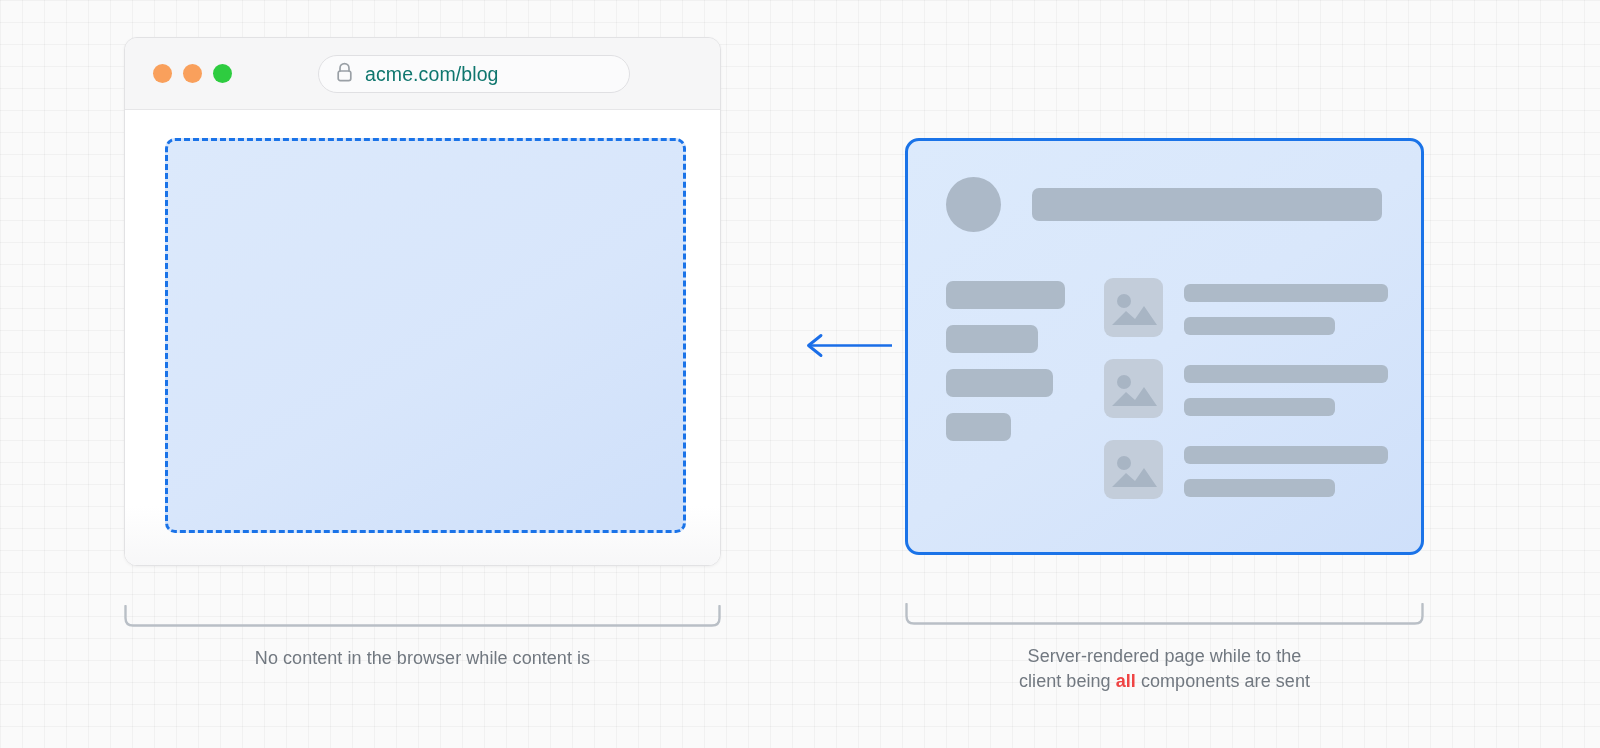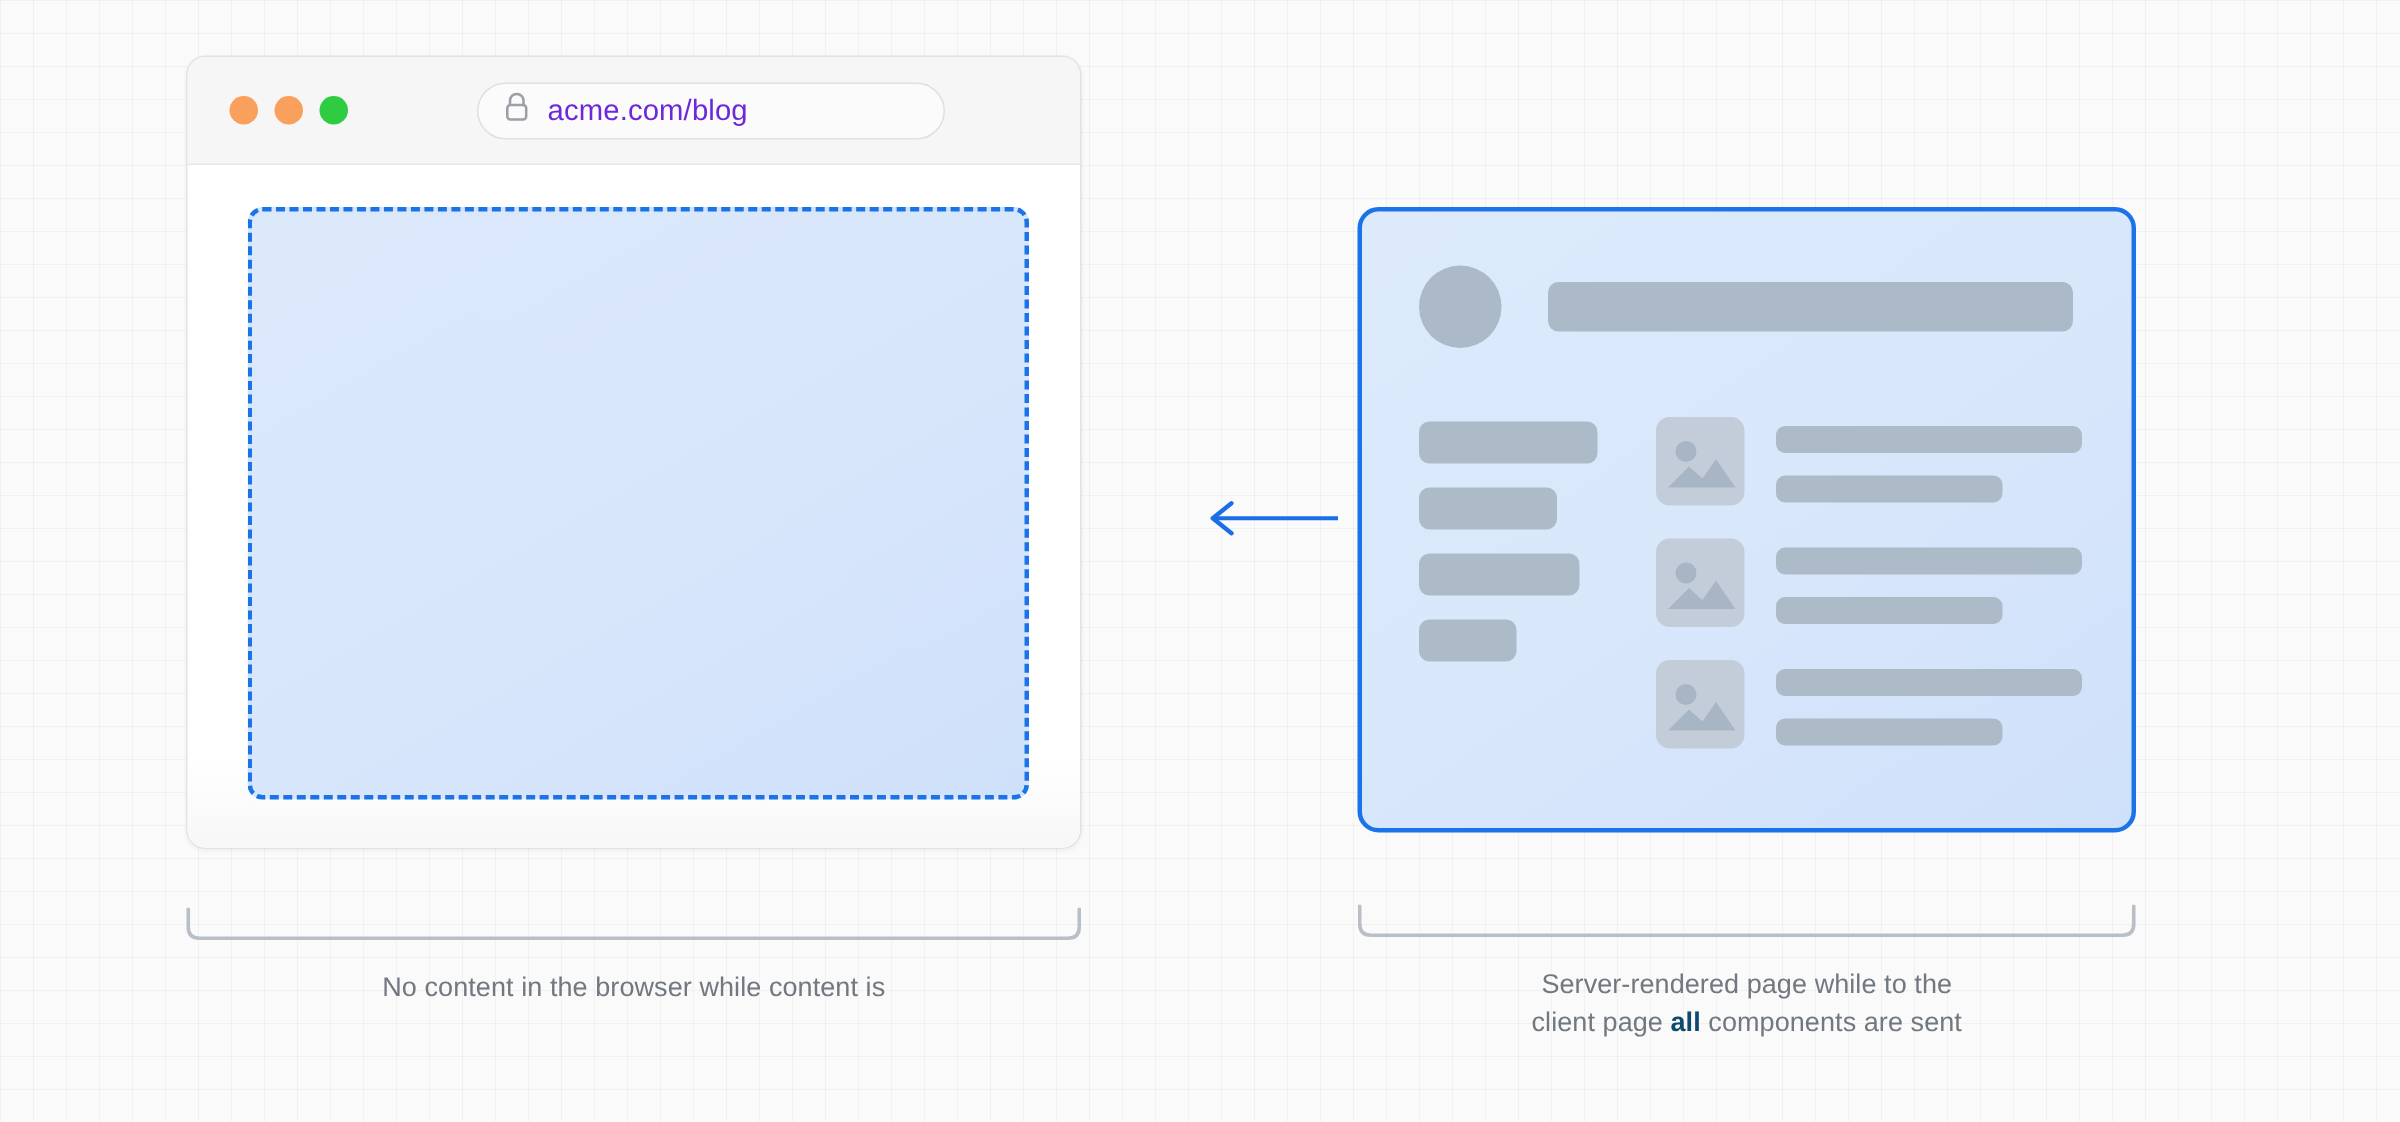--- a/index.html
+++ b/index.html
@@ -70,21 +70,21 @@
     border: 1px solid #e0e0e3;
     border-radius: 19px;
     display: flex;
     align-items: center;
     padding: 0 16px;
     gap: 11px;
   }
   .lock-icon { flex: 0 0 auto; display: block; }
   .url-text {
     font-size: 19.5px;
-    color: #6d28d9;
+    color: #0f766e;
     letter-spacing: 0.1px;
     white-space: nowrap;
   }
 
   .browser-viewport {
     position: relative;
     height: 456px;
     background: #ffffff;
   }
   .browser-viewport::after {
@@ -221,21 +221,21 @@
   .caption {
     position: absolute;
     text-align: center;
     font-size: 18px;
     line-height: 25px;
     color: #717880;
     letter-spacing: 0.05px;
   }
   .caption.left-caption  { left: 124px; top: 646px; width: 597px; }
   .caption.right-caption { left: 905px; top: 644px; width: 519px; }
-  .caption b { font-weight: 700; color: #0c4a6e; }
+  .caption b { font-weight: 700; color: #ef4444; }
 </style>
 </head>
 <body>
 
 <div id="stage">
 
   <div class="browser-window">
 
     <div class="browser-chrome">
 
@@ -340,16 +340,16 @@
       <path d="M1.5 1 V13 Q1.5 20.5 9 20.5 H510 Q517.5 20.5 517.5 13 V1" stroke="#b9bfc6" stroke-width="2.4" fill="none" stroke-linecap="round"></path>
     </svg>
   </div>
 
   <div class="caption left-caption">
     <div>No content in the browser while content is</div>
   </div>
 
   <div class="caption right-caption">
     <div>Server-rendered page while to the</div>
-    <div><span>client page </span><b>all</b><span> components are sent</span></div>
+    <div><span>client being </span><b>all</b><span> components are sent</span></div>
   </div>
 
 </div>
 
 </body></html>

